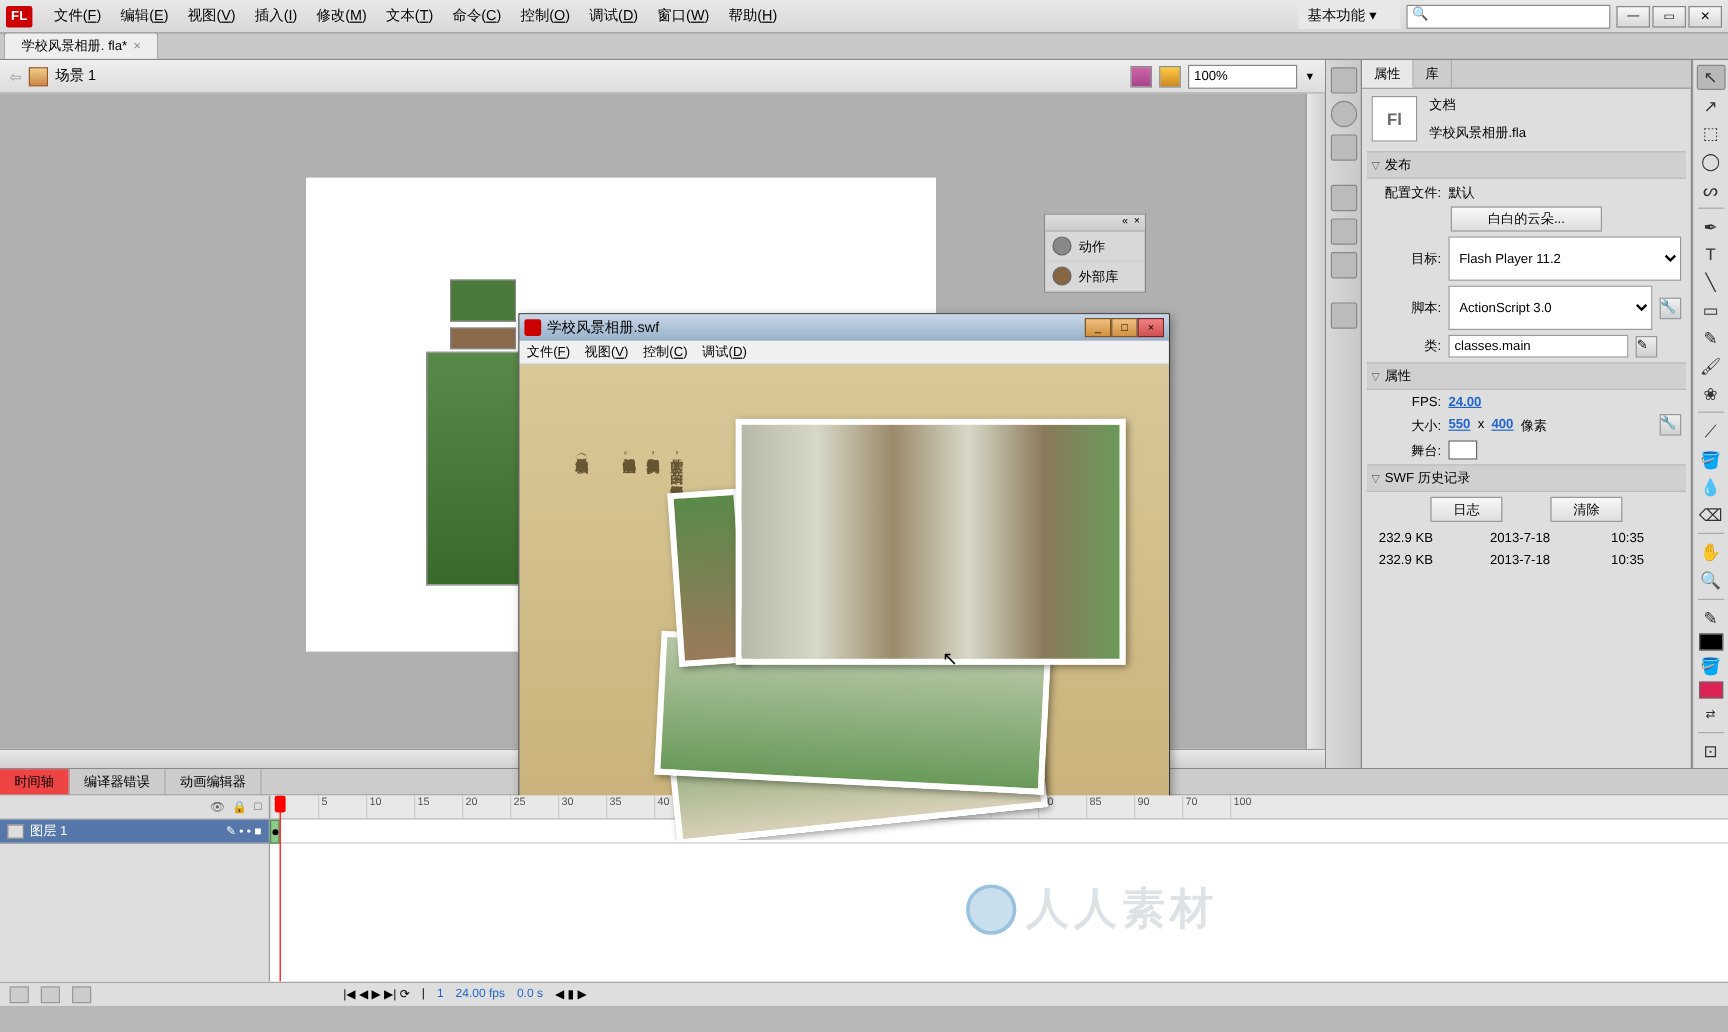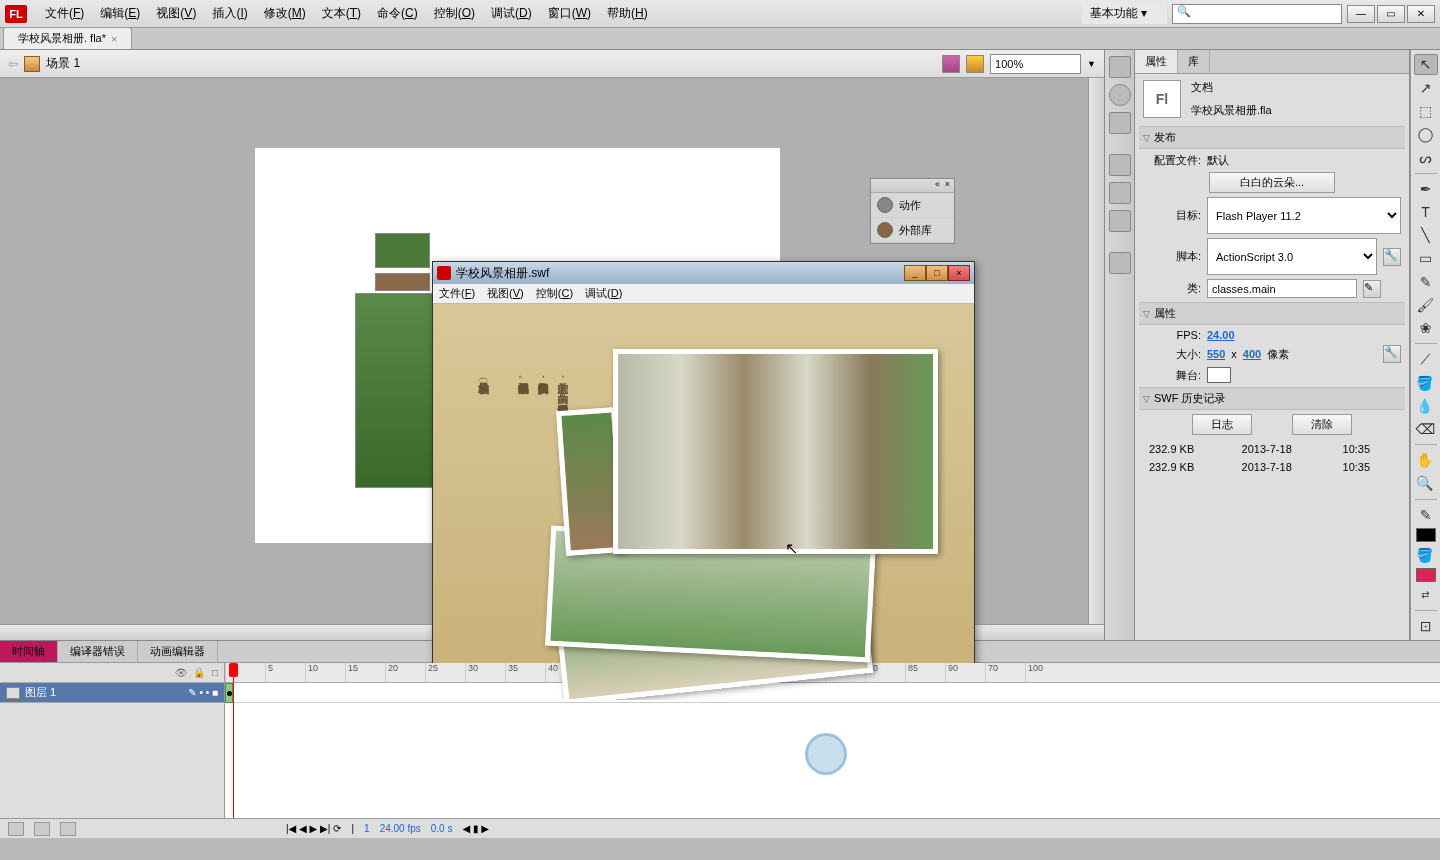--- a/index.html
+++ b/index.html
@@ -83,21 +83,21 @@
 .tools-panel { width: 30px; background: #dedede; display: flex; flex-direction: column; align-items: center; padding: 4px 0; gap: 3px; border-left: 1px solid #999; }
 .tool { width: 24px; height: 24px; display: flex; align-items: center; justify-content: center; cursor: pointer; border-radius: 2px; font-size: 14px; color: #333; }
 .tool.sel { background: #b8b8b8; border: 1px solid #888; }
 .tooldiv { width: 22px; height: 1px; background: #aaa; margin: 2px 0; }
 .colorsw { width: 20px; height: 16px; border: 1px solid #666; }
 
 
 .bottom-panel { height: 198px; background: #dedede; border-top: 1px solid #888; display: flex; flex-direction: column; font-size: 11px; }
 .bp-tabs { display: flex; background: #ccc; border-bottom: 1px solid #999; }
 .bp-tab { padding: 3px 12px; border-right: 1px solid #aaa; cursor: pointer; }
-.bp-tab.active { background: #be185d; }
+.bp-tab.active { background: #ef4444; }
 .tl-body { flex: 1; display: flex; background: #e8e8e8; position: relative; overflow: hidden; }
 .tl-left { width: 225px; background: #dedede; border-right: 1px solid #999; }
 .tl-lhdr { height: 20px; border-bottom: 1px solid #aaa; display: flex; align-items: center; justify-content: flex-end; padding: 0 6px; gap: 6px; font-size: 10px; color: #666; }
 .tl-layer { height: 20px; display: flex; align-items: center; padding: 0 6px; gap: 5px; background: #5577aa; color: white; border-bottom: 1px solid #aaa; }
 .lyr-icn { width: 14px; height: 12px; background: #ddd; border: 1px solid #888; }
 .tl-right { flex: 1; background: white; position: relative; }
 .tl-ruler { height: 20px; background: #e8e8e8; border-bottom: 1px solid #aaa; display: flex; font-size: 9px; color: #555; }
 .tl-tick { width: 40px; border-left: 1px solid #ccc; padding-left: 2px; }
 .tl-track { height: 20px; background: white; border-bottom: 1px solid #ccc; display: flex; }
 .tl-frame1 { width: 8px; height: 20px; background: #88cc88; border: 1px solid #558855; position: relative; }
@@ -385,20 +385,21 @@
           <div class="tl-tick">90</div>
           <div class="tl-tick">70</div>
           <div class="tl-tick">100</div>
         </div>
       <div class="tl-track">
         <div class="tl-frame1"></div>
       </div>
       <div class="playhead"></div>
       <div class="watermark">
           <div class="wm-logo"></div>
+          <span>人人素材</span>
         </div>
     </div>
   </div>
   <div class="tl-status">
     <div class="tl-sbtn"></div>
     <div class="tl-sbtn"></div>
     <div class="tl-sbtn"></div>
     <span style="margin-left:200px">|◀ ◀ ▶ ▶| ⟳</span>
     <span>|</span>
     <span style="color:#2266cc">1</span>

